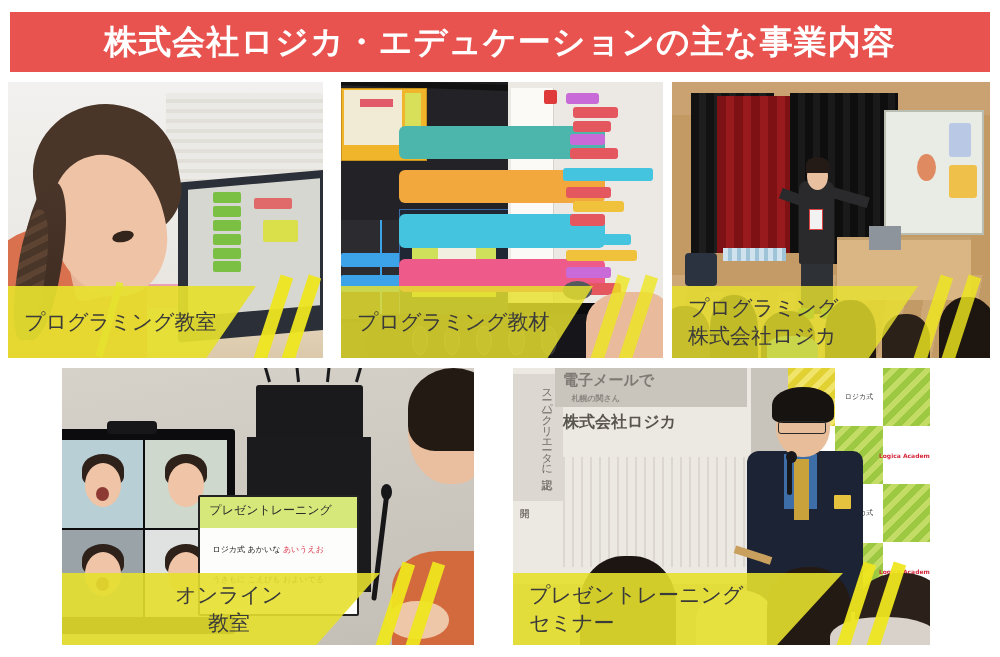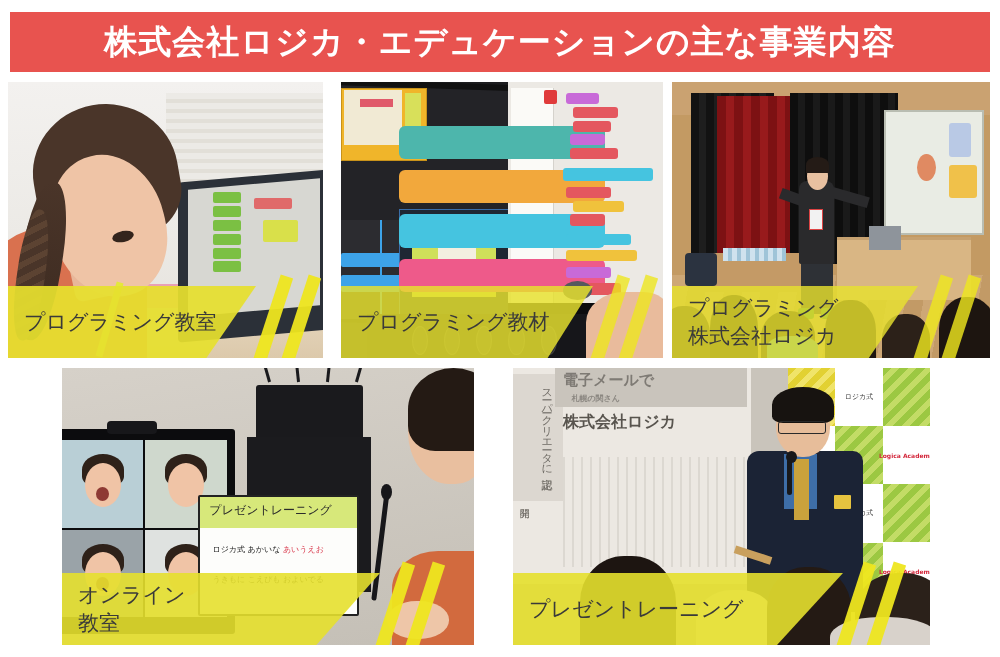--- a/index.html
+++ b/index.html
@@ -369,21 +369,21 @@
       <span class="c4-slide-l1"><span>ロジカ式 あかいな </span><span class="c4-red">あいうえお</span></span>
       <span class="c4-slide-l2">うきもに こえびも およいでる</span>
     </div>
     <div class="l c4-mic"></div>
     <div class="l c4-mic-h"></div>
     <div class="l c4-woman-body"></div>
     <div class="l c4-woman-head"></div>
     <div class="l c4-woman-hair"></div>
     <div class="l c4-hand"></div>
   </div>
-  <div class="caption" style="width:318px;clip-path:polygon(0 0,100% 0,80% 100%,0 100%);">
+  <div class="caption" style="width:318px;clip-path:polygon(0 0,100% 0,80% 100%,0 100%);text-align:center;">
     <span class="cap-bg" style="opacity:.9;"></span>
     <div class="cap-line">オンライン</div>
     <div class="cap-line">教室</div>
   </div>
   <div class="stripes" style="left:302px;width:95px;">
     <span class="stripe" style="left:10px;"></span>
     <span class="stripe" style="left:40px;"></span>
   </div>
 </div>
 
@@ -437,18 +437,19 @@
     <div class="l c5-aud" style="left:16%;width:23%;height:36%;background:#1d1511;"></div>
     <div class="l c5-aud" style="left:-4%;width:18%;height:22%;background:#c7c0b6;"></div>
     <div class="l c5-aud" style="left:44%;width:19%;height:24%;background:#efe9e2;"></div>
     <div class="l c5-aud" style="left:61%;width:20%;height:32%;background:#241a14;"></div>
     <div class="l c5-aud" style="left:82%;width:22%;height:30%;background:#2b211a;"></div>
     <div class="l c5-aud" style="left:76%;bottom:-6%;width:26%;height:16%;background:#d8d2cb;border-radius:46% 46% 0 0;"></div>
   </div>
   <div class="caption" style="width:330px;clip-path:polygon(0 0,100% 0,80% 100%,0 100%);">
     <span class="cap-bg" style="opacity:.9;"></span>
     <div class="cap-line">プレゼントレーニング</div>
+    <div class="cap-line">セミナー</div>
   </div>
   <div class="stripes" style="left:312px;width:95px;">
     <span class="stripe" style="left:10px;"></span>
     <span class="stripe" style="left:40px;"></span>
   </div>
 </div>
 
 </body></html>

